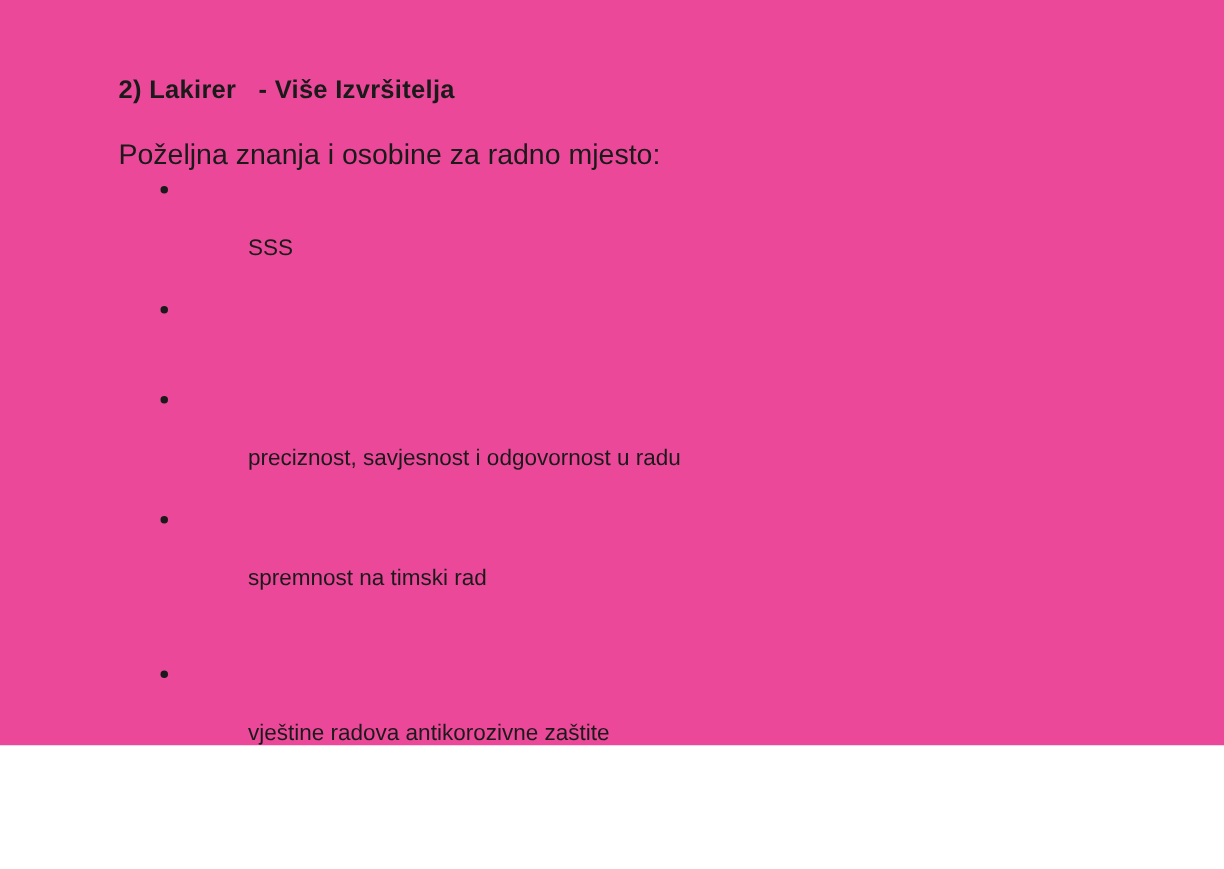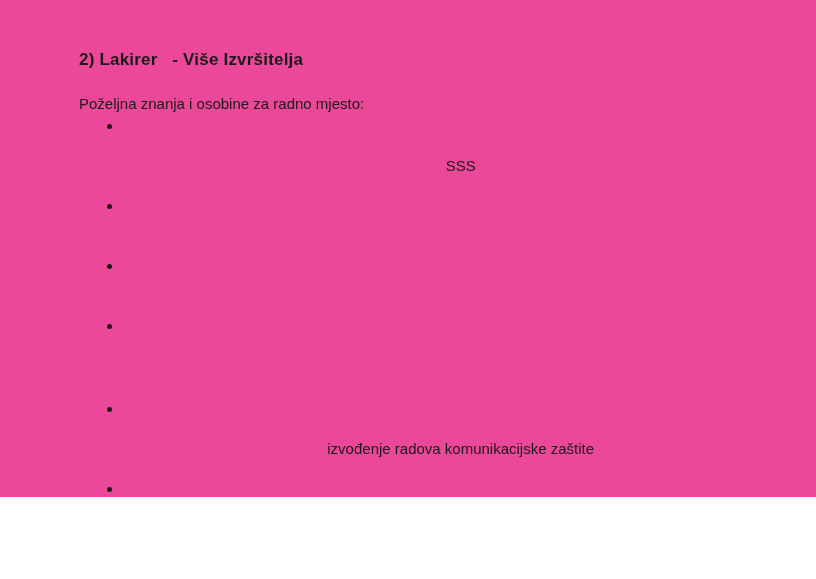--- a/index.html
+++ b/index.html
@@ -23,31 +23,30 @@
     font-weight: bold;
     line-height: 20px;
     white-space: pre-wrap;
     margin: 0 0 24px 0;
     letter-spacing: 0.2px;
   }
   .section {
     margin: 0;
   }
   .section-heading {
-    font-size: 15px;
+    font-size: 19px;
     line-height: 20px;
     margin: 0 0 2px 0;
     white-space: pre-wrap;
   }
   .sec-2 { margin-top: 23px; }
   ul.bullet-list {
     list-style: none;
     margin: 0;
     padding: 0;
-    text-align: center;
   }
   ul.bullet-list li {
     position: relative;
     padding-left: 53px;
     font-size: 15px;
     line-height: 20px;
     white-space: pre-wrap;
   }
   .bullet {
     position: absolute;
@@ -74,32 +73,34 @@
     <ul class="bullet-list">
       <li>
         <span class="bullet dot"></span>
         <span>SSS</span>
       </li>
       <li>
         <span class="bullet dot"></span>
       </li>
       <li>
         <span class="bullet dot"></span>
+        <span>preciznost, savjesnost i odgovornost u radu</span>
       </li>
       <li>
         <span class="bullet dot"></span>
+        <span>spremnost na timski rad</span>
       </li>
     </ul>
   </div>
 
   <div class="section sec-2">
     <ul class="bullet-list">
       <li>
         <span class="bullet dot"></span>
-        <span>izvođenje radova komunikacijske zaštite</span>
+        <span>vještine radova antikorozivne zaštite</span>
       </li>
       <li>
         <span class="bullet dot"></span>
         
       </li>
 
     </ul>
   </div>
 
 </div>

